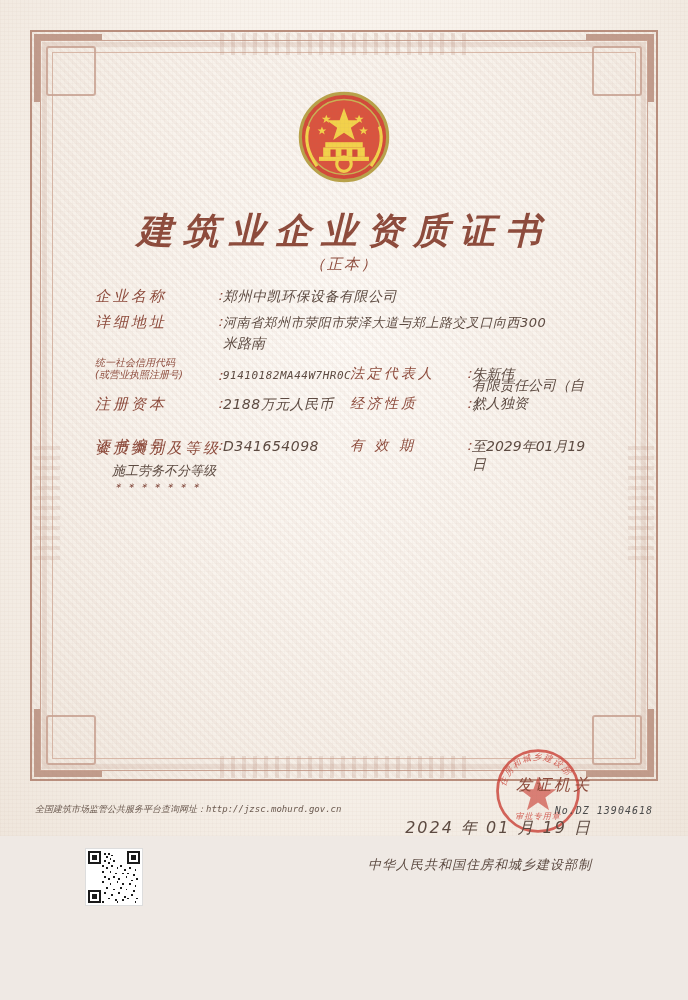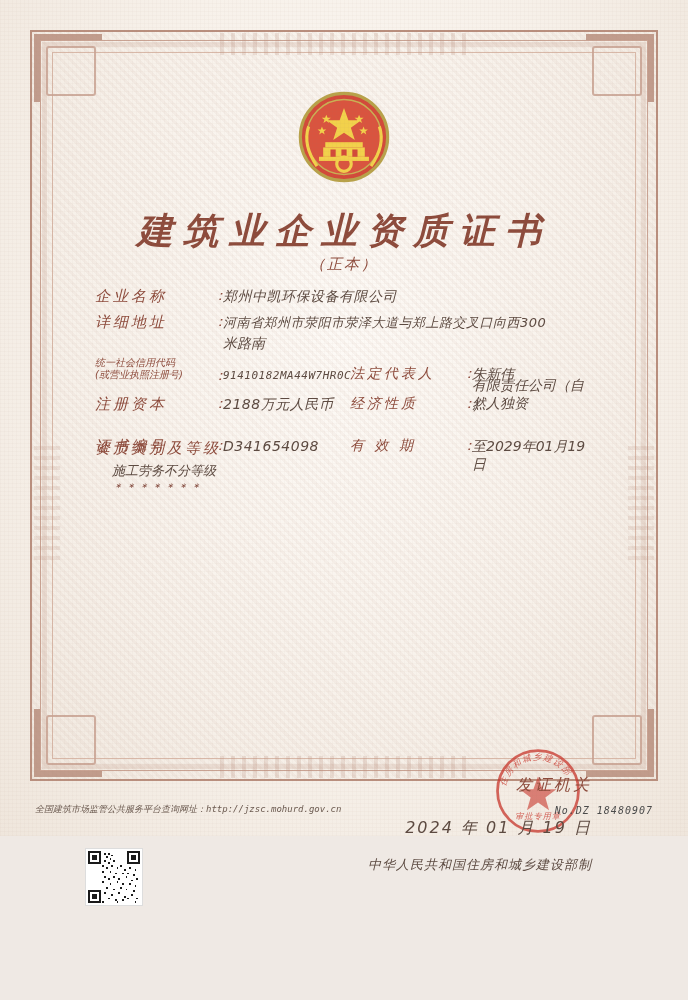--- a/index.html
+++ b/index.html
@@ -336,14 +336,14 @@
         <rect x="22" y="26" width="1" height="1"></rect>
       <rect x="8" y="28" width="1" height="1"></rect>
         <rect x="16" y="28" width="1" height="1"></rect>
       <rect x="26" y="28" width="1" height="1"></rect>
     </g>
   </svg>
 
   <div class="texture"></div>
 
   <div class="footer-left">全国建筑市场监管公共服务平台查询网址：http://jzsc.mohurd.gov.cn</div>
-  <div class="footer-right">No.DZ  18480907</div>
+  <div class="footer-right">No.DZ  13904618</div>
 </div>
 
 </body></html>

